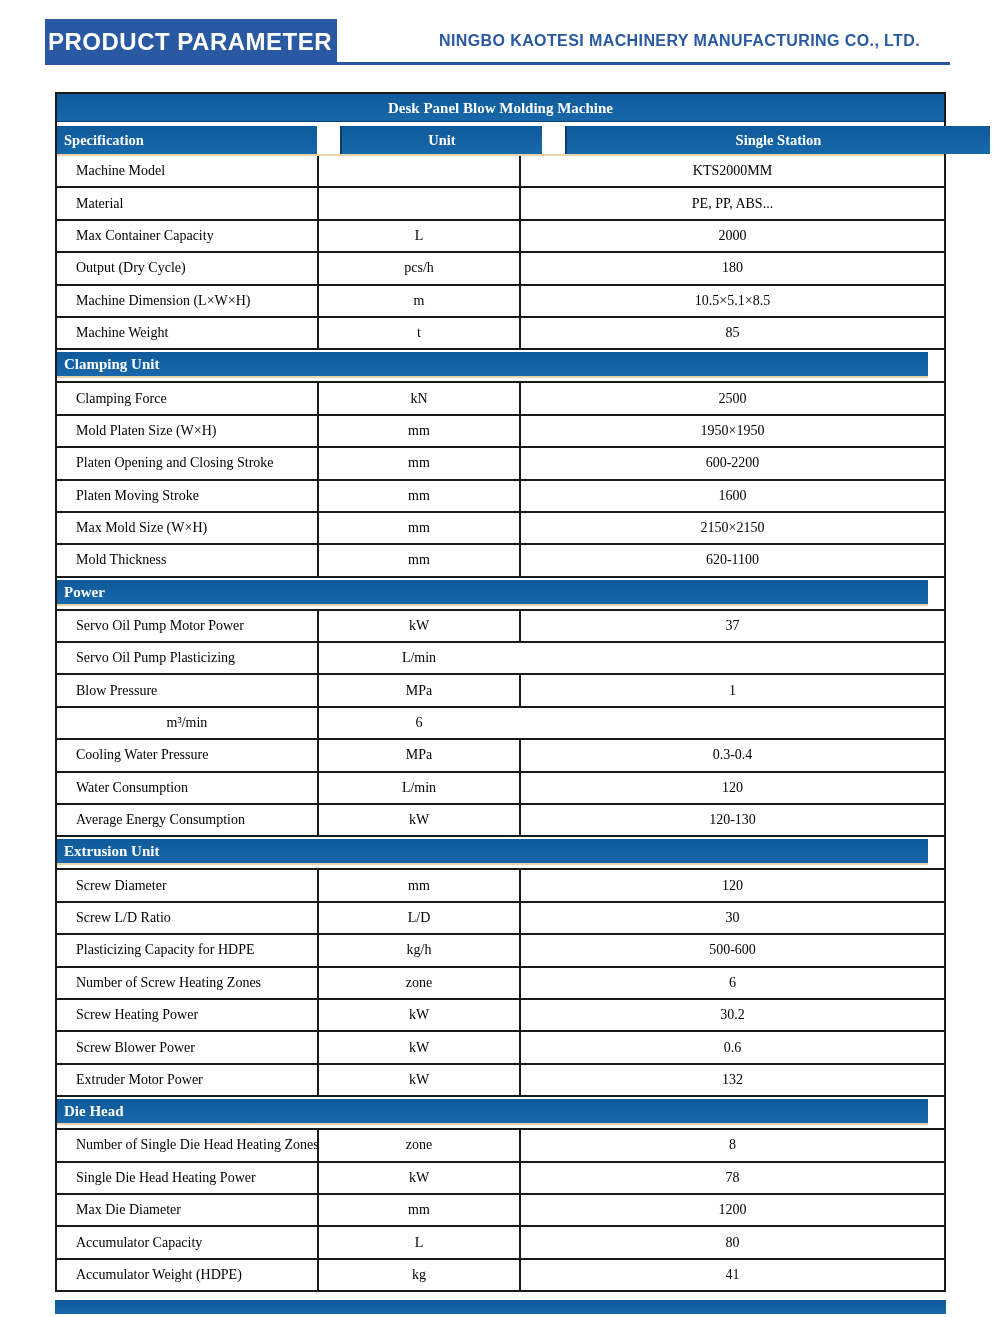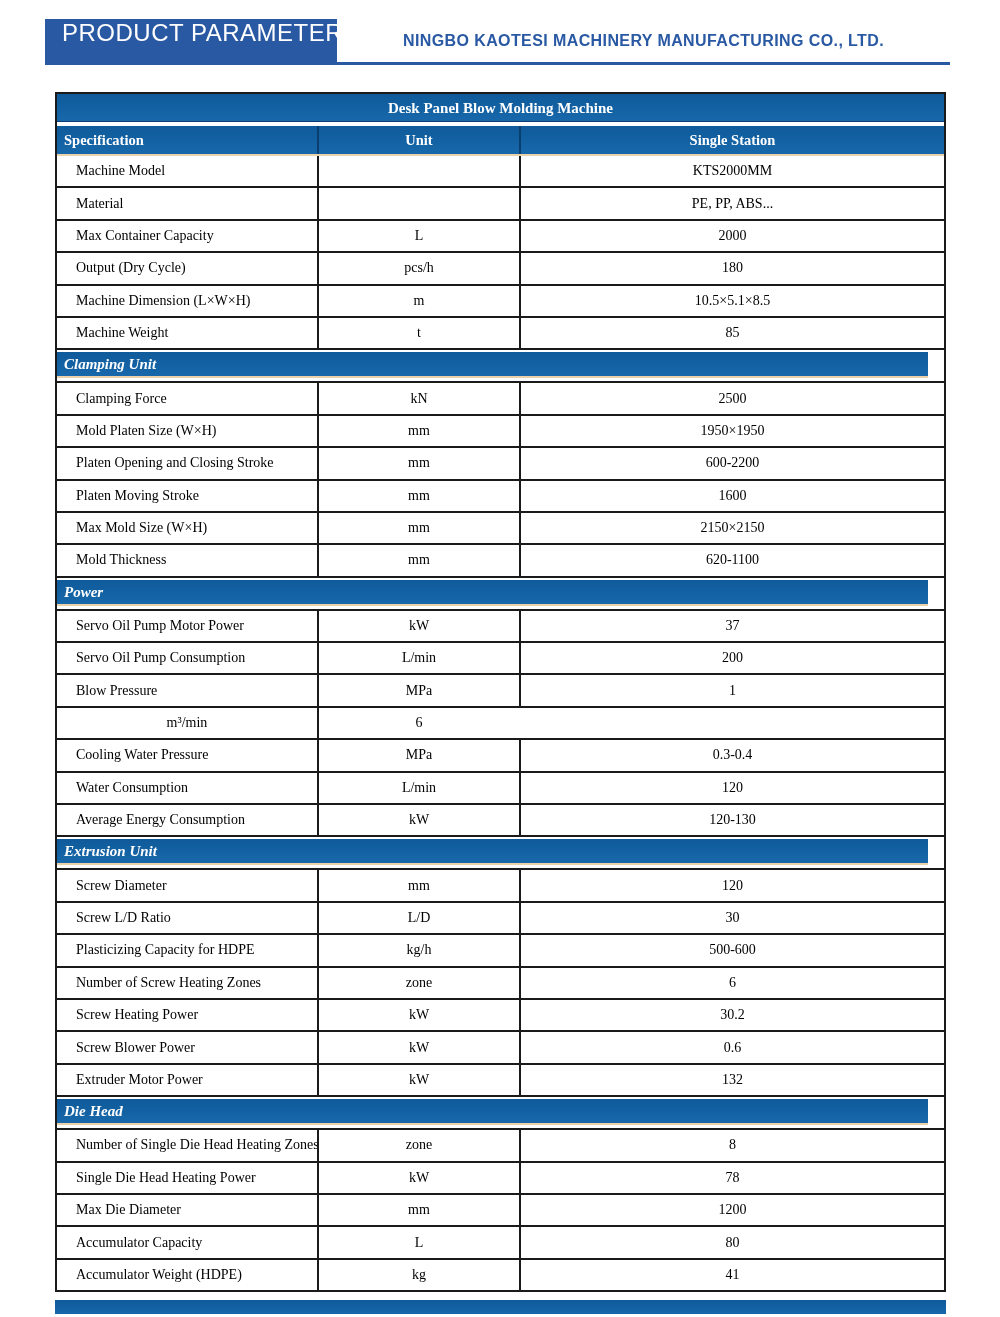--- a/index.html
+++ b/index.html
@@ -20,40 +20,41 @@
     --ink: #1a1a1a;
   }
 
   
   .header-box {
     position: absolute;
     left: 45px; top: 19px;
     width: 292px; height: 46px;
     background: var(--accent);
     color: #fff;
-    display: flex; align-items: flex-start;
-    padding-left: 17px;
+    display: flex; align-items: center;
+    padding-left: 3px;
     box-sizing: border-box;
     font-family: "Liberation Sans", "DejaVu Sans", sans-serif;
-    font-weight: normal;
+    font-weight: bold;
     font-size: 24px;
     letter-spacing: 0.5px;
     white-space: nowrap;
   }
   .company {
     position: absolute;
     left: 337px; top: 19px;
     width: 613px; height: 43px;
     display: flex; align-items: center; justify-content: center;
     color: var(--accent);
     font-family: "Liberation Sans", "DejaVu Sans", sans-serif;
     font-weight: bold;
     font-size: 16px;
     letter-spacing: 0.4px;
     white-space: nowrap;
+    padding-left: 36px;
   }
   .header-line {
     position: absolute;
     left: 337px; top: 62px;
     width: 613px; height: 3px;
     background: var(--accent);
   }
 
   
   .tbl {
@@ -75,37 +76,37 @@
     line-height: 28px;
     text-align: center;
     margin-bottom: 4px;
     border-bottom: 1px solid #0a3d70;
     box-sizing: border-box;
   }
   .header-row {
     display: grid;
     grid-template-columns: 260px 202px 425px;
     border-bottom: 2px solid var(--tan);
+    gap: 23px;
   }
   .hc {
     background: linear-gradient(var(--bar-blue-dark), var(--bar-blue));
     color: #fff;
     font-weight: bold;
     font-size: 14.5px;
     height: 28px;
     display: flex; align-items: center; justify-content: center;
   }
   .hc.spec { justify-content: flex-start; padding-left: 7px; }
   .hc + .hc { border-left: 2px solid #0a3d70; }
 
   .sect-wrap {
     border-top: 2px solid var(--ink);
     padding: 2px 16px 3px 0;
     background: #fff;
-    font-style: italic;
   }
   .sect-bar {
     height: 24px;
     line-height: 24px;
     padding-left: 7px;
     border-bottom: 2px solid var(--tan);
   }
 
   .rows .row {
     display: grid;
@@ -221,23 +222,22 @@
       <div class="sect-wrap">
         <div class="bar sect-bar">Power</div>
       </div>
       <div class="rows">
         <div class="row">
           <div class="c spec">Servo Oil Pump Motor Power</div>
           <div class="c unit">kW</div>
           <div class="c val">37</div>
         </div>
         <div class="row">
-          <div class="c spec">Servo Oil Pump Consumption</div>
+          <div class="c spec">Servo Oil Pump Plasticizing</div>
           <div class="c unit">L/min</div>
-          <div class="c val">200</div>
         </div>
         <div class="row">
           <div class="c spec">Blow Pressure</div>
           <div class="c unit">MPa</div>
           <div class="c val">1</div>
         </div>
         <div class="row">
           <div class="c unit">m³/min</div>
           <div class="c val">6</div>
         </div>

